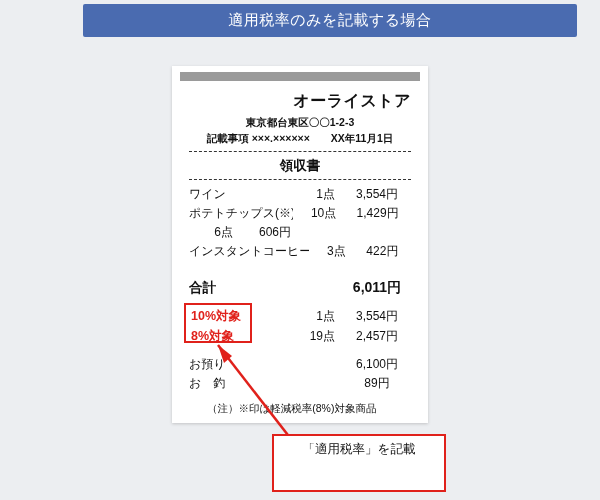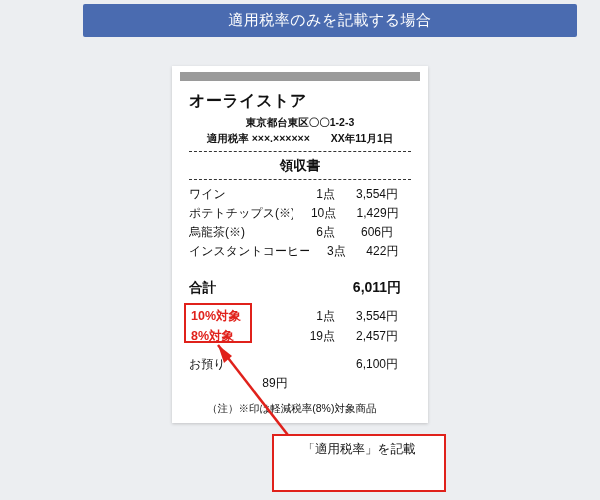--- a/index.html
+++ b/index.html
@@ -58,21 +58,21 @@
   .receipt-inner {
     position: absolute;
     left: 0;
     top: 22px;
     width: 256px;
     padding: 0 17px;
     box-sizing: border-box;
     color: #111;
   }
   .store-name {
-    text-align: left;
+    text-align: right;
     font-size: 16px;
     font-weight: bold;
     letter-spacing: 0.5px;
     margin: 3px 0 4px 0;
   }
   .store-addr {
     text-align: center;
     font-size: 10.5px;
     font-weight: bold;
     margin-bottom: 2px;
@@ -201,39 +201,38 @@
   <div class="header-band">
     <div class="header-title">適用税率のみを記載する場合</div>
   </div>
 
   <div class="receipt">
     <div class="receipt-topbar"></div>
     <div class="receipt-inner">
 
       <div class="store-name">オーライストア</div>
       <div class="store-addr">東京都台東区〇〇1-2-3</div>
-      <div class="store-reg">適用税率 ×××.××××××　　XX年11月1日</div>
+      <div class="store-reg">記載事項 ×××.××××××　　XX年11月1日</div>
 
       <div class="dashed"></div>
       <div class="doc-type">領収書</div>
       <div class="dashed"></div>
 
       <div class="lines">
         <div class="row">
           <span class="nm">ワイン</span>
           <span class="qty">1点</span>
           <span class="amt">3,554円</span>
         </div>
         <div class="row">
           <span class="nm">ポテトチップス(※)</span>
           <span class="qty">10点</span>
           <span class="amt">1,429円</span>
         </div>
         <div class="row">
-          <span class="nm">烏龍茶(※)</span>
           <span class="qty">6点</span>
           <span class="amt">606円</span>
         </div>
         <div class="row">
           <span class="nm">インスタントコーヒー(※)</span>
           <span class="qty">3点</span>
           <span class="amt">422円</span>
         </div>
       </div>
 
@@ -257,20 +256,21 @@
         </div>
       </div>
 
       <div class="pay">
         <div class="row pay-row">
           <span class="nm">お預り</span>
           <span class="qty"></span>
           <span class="amt">6,100円</span>
         </div>
         <div class="row pay-row">
+          <span class="nm">お　釣</span>
           <span class="qty"></span>
           <span class="amt">89円</span>
         </div>
       </div>
 
       <div class="note">（注）※印は軽減税率(8%)対象商品</div>
     </div>
   </div>
 
   <svg class="arrow-svg" viewBox="0 0 220 130">

